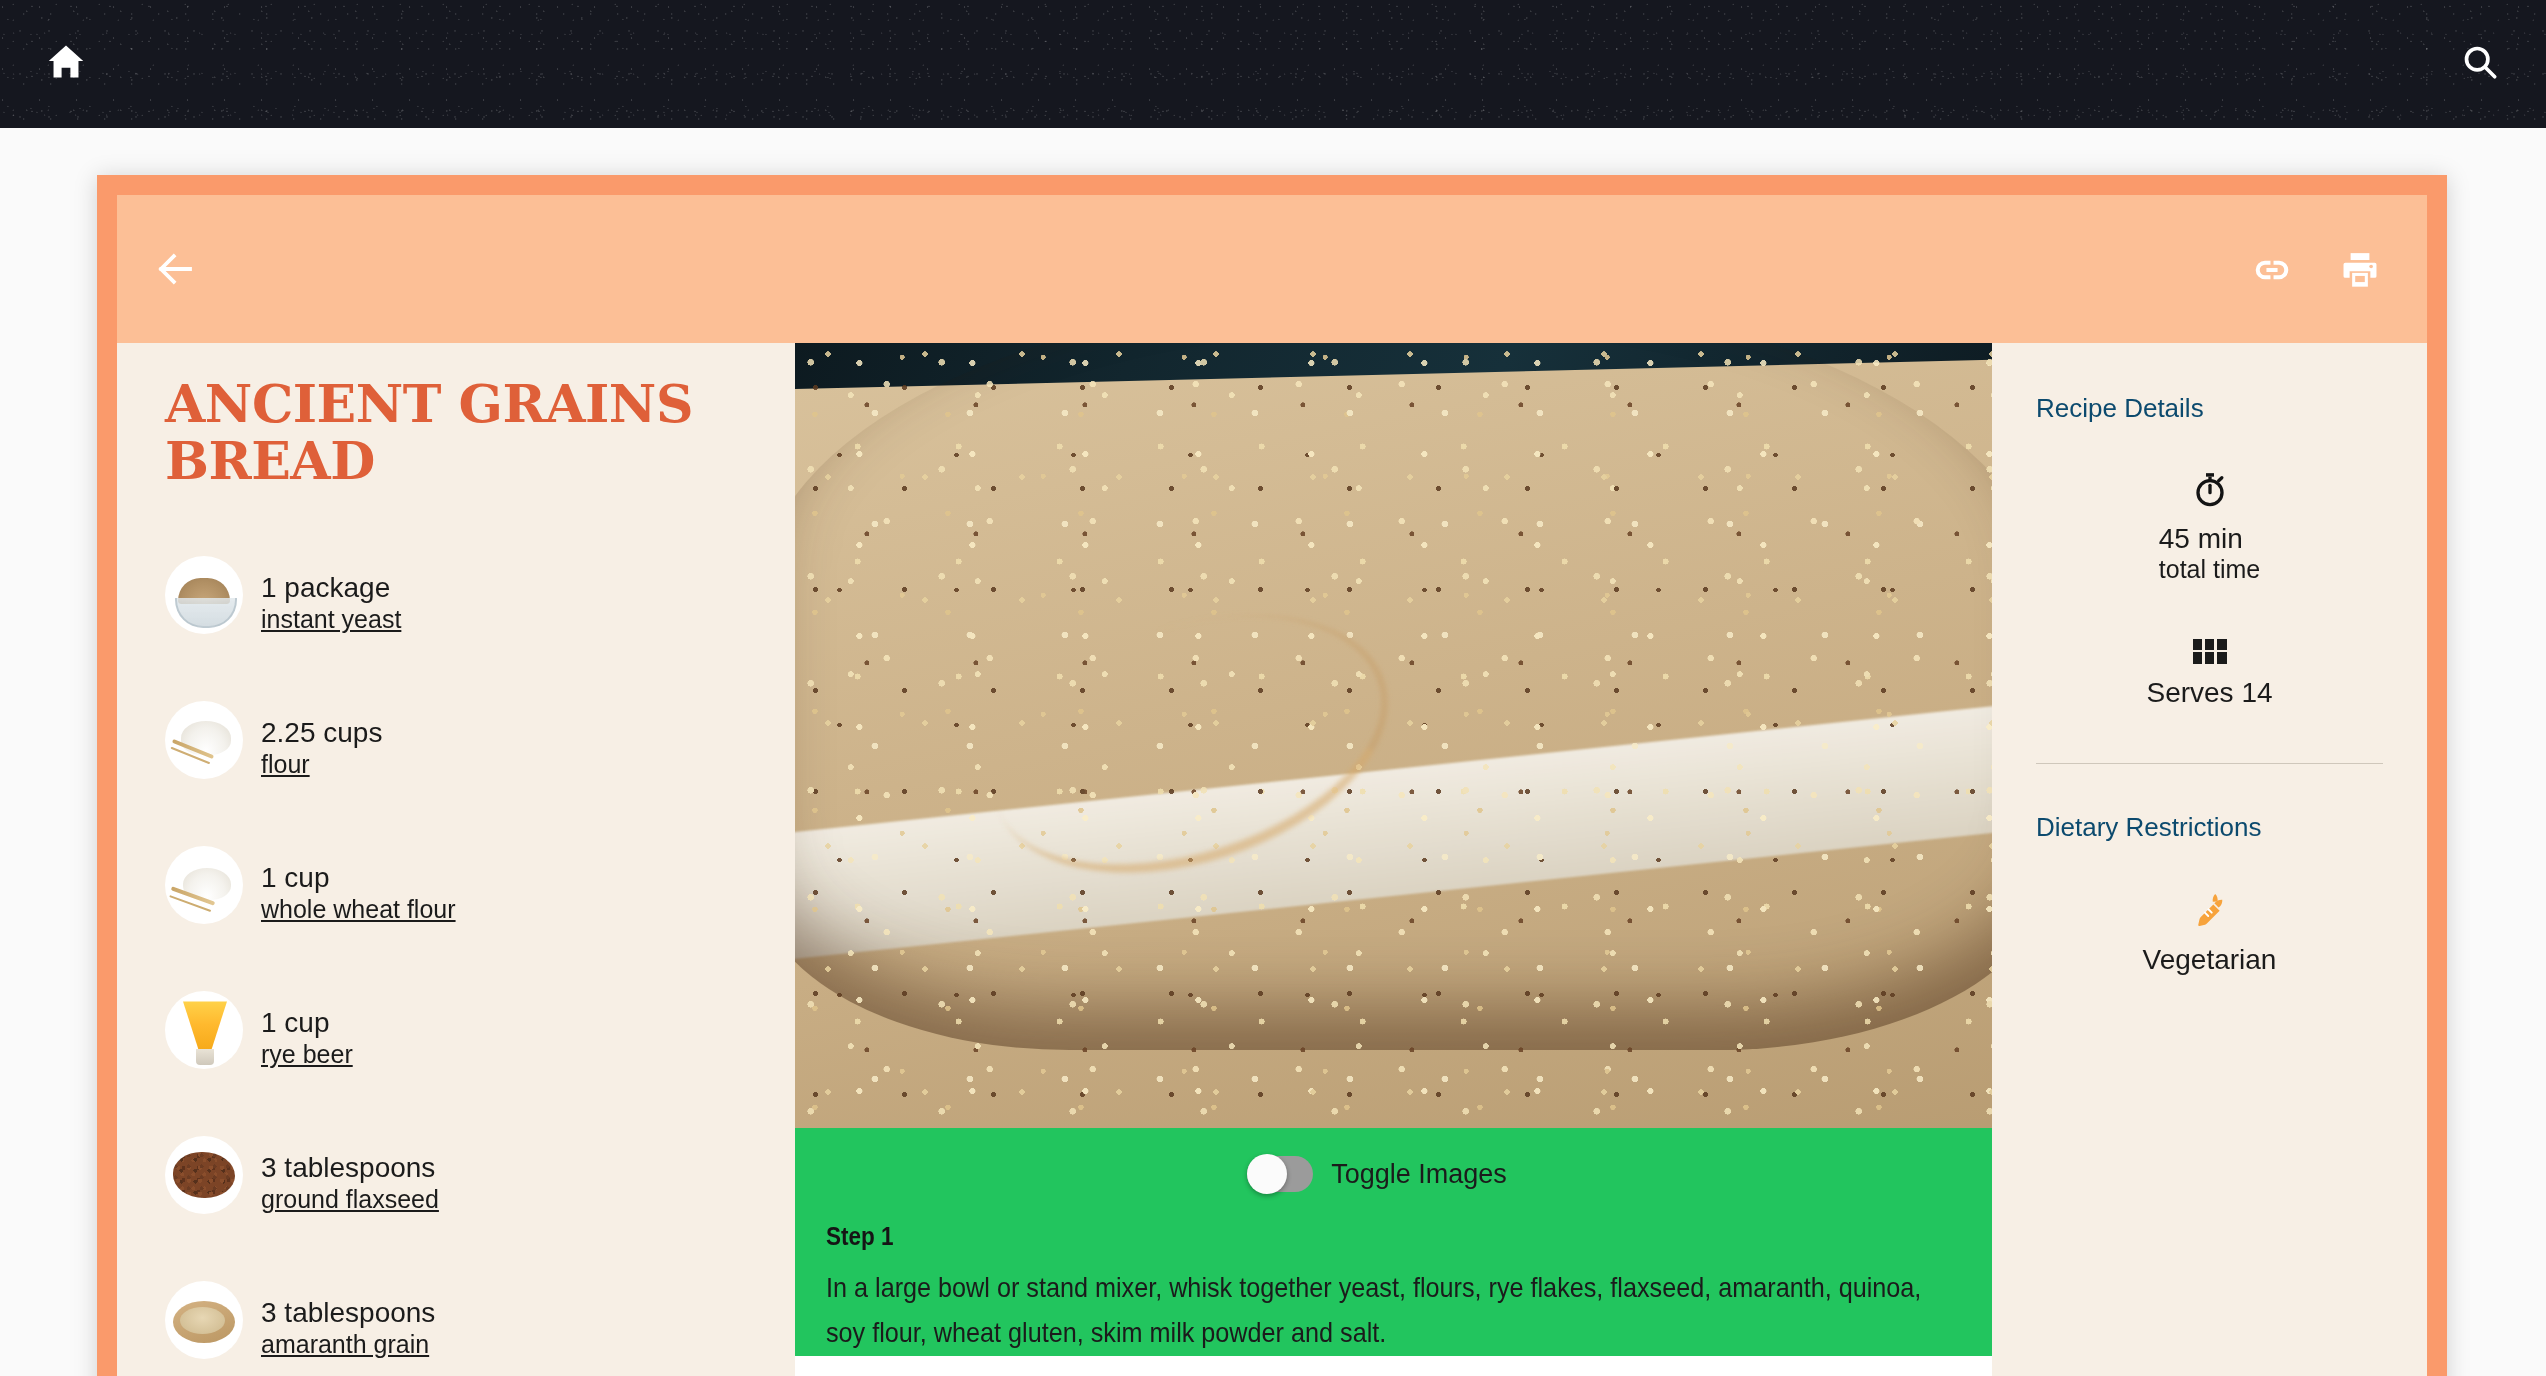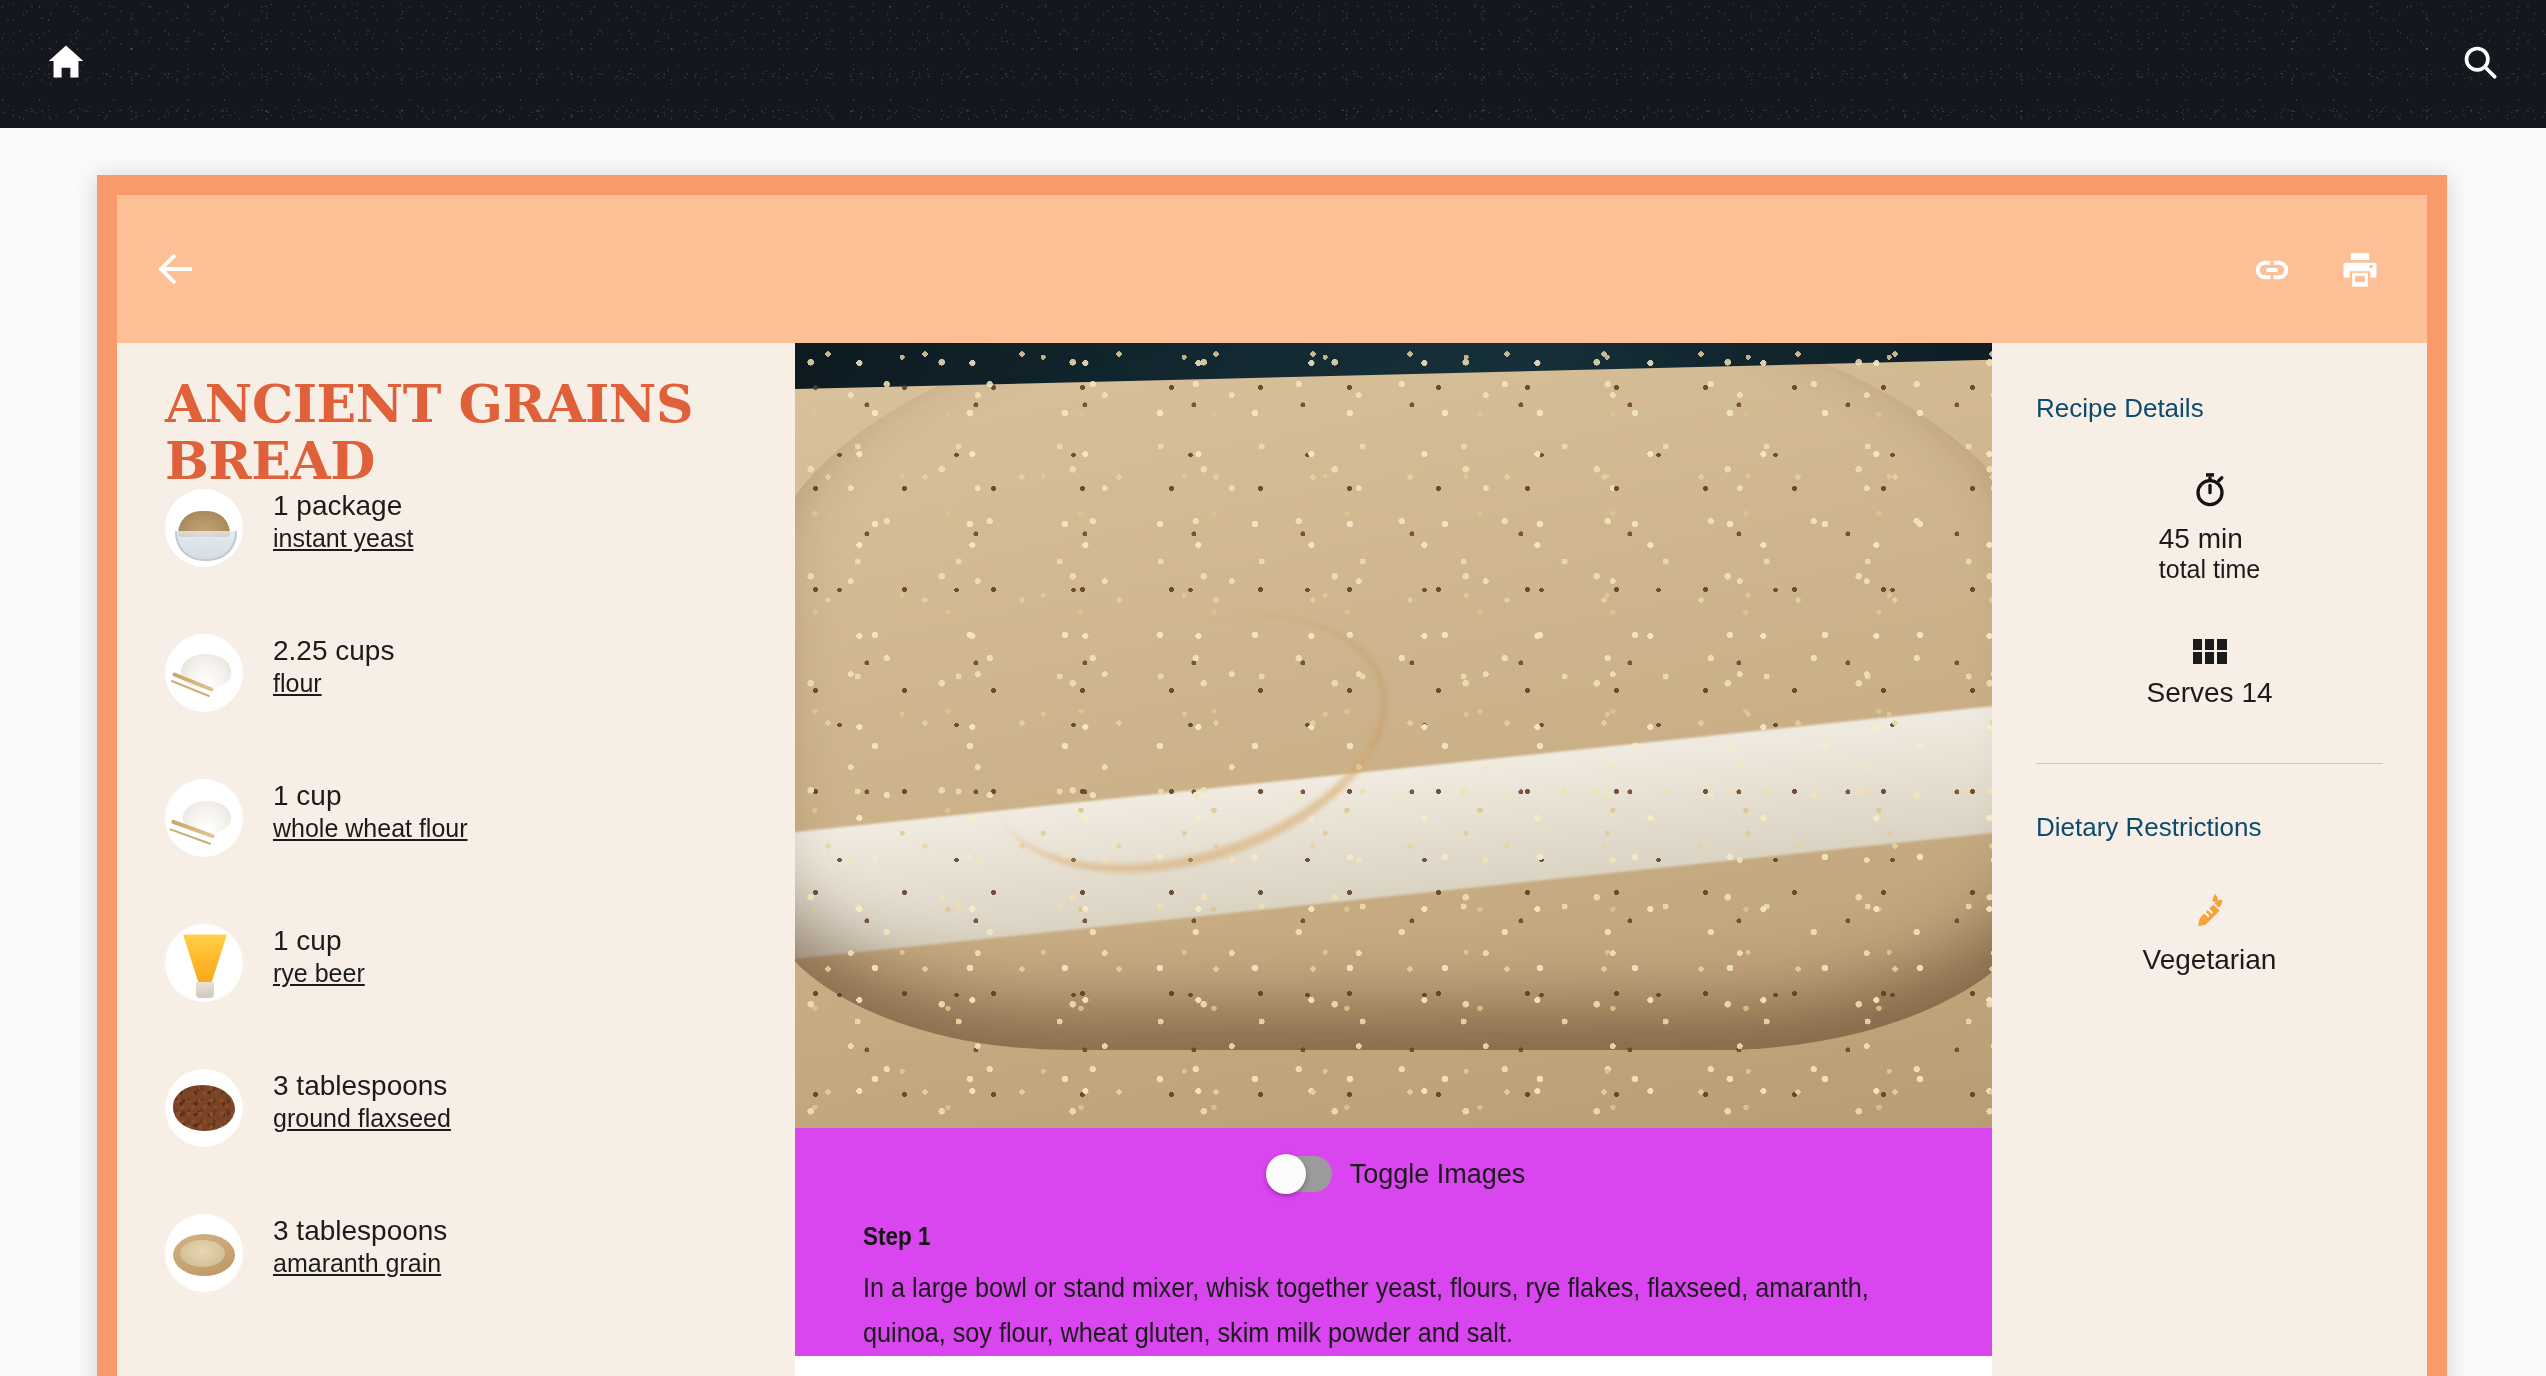--- a/index.html
+++ b/index.html
@@ -103,22 +103,22 @@
     font-family: "DejaVu Serif", serif;
     font-weight: bold;
     font-size: 52px;
     line-height: 1.1;
     letter-spacing: -0.5px;
     color: #DF6039;
     text-transform: uppercase;
   }
   .ingredient {
     display: flex;
-    align-items: flex-start;
-    gap: 30px;
+    align-items: flex-end;
+    gap: 18px;
     height: 145px;
   }
   .ing-thumb {
     width: 78px; height: 78px;
     flex: none;
     border-radius: 50%;
     background: #ffffff;
     position: relative;
     overflow: hidden;
   }
@@ -237,22 +237,22 @@
   #recipe-photo .slash {
     position:absolute; left:16%; top:36%; width:34%; height:30%;
     border-radius: 50%;
     border-bottom: 10px solid rgba(214,168,104,.55);
     border-right: 6px solid rgba(196,148,88,.35);
     transform: rotate(-18deg);
     filter: blur(2.5px);
   }
 
   #steps-area {
-    padding: 28px 64px 0 68px;
-    background: #d946ef;
+    padding: 28px 64px 0 31px;
+    background: #22c55e;
   }
   #toggle-row {
     display: flex;
     align-items: center;
     justify-content: center;
     gap: 18px;
     margin-bottom: 30px;
   }
   #toggle-switch {
     width: 66px; height: 36px;

